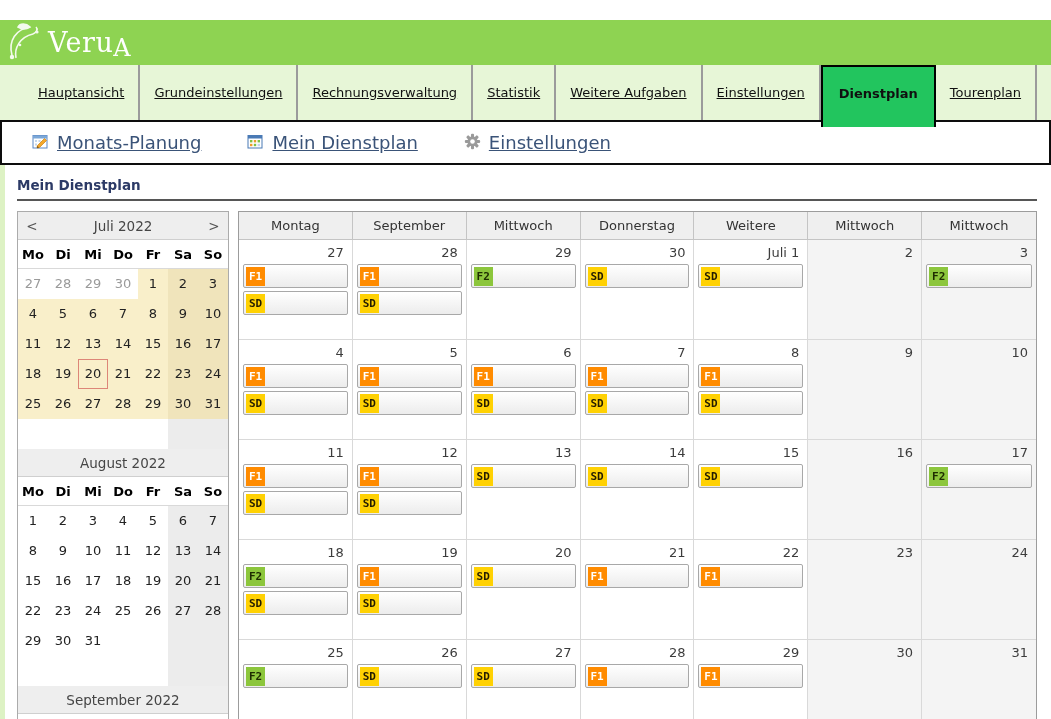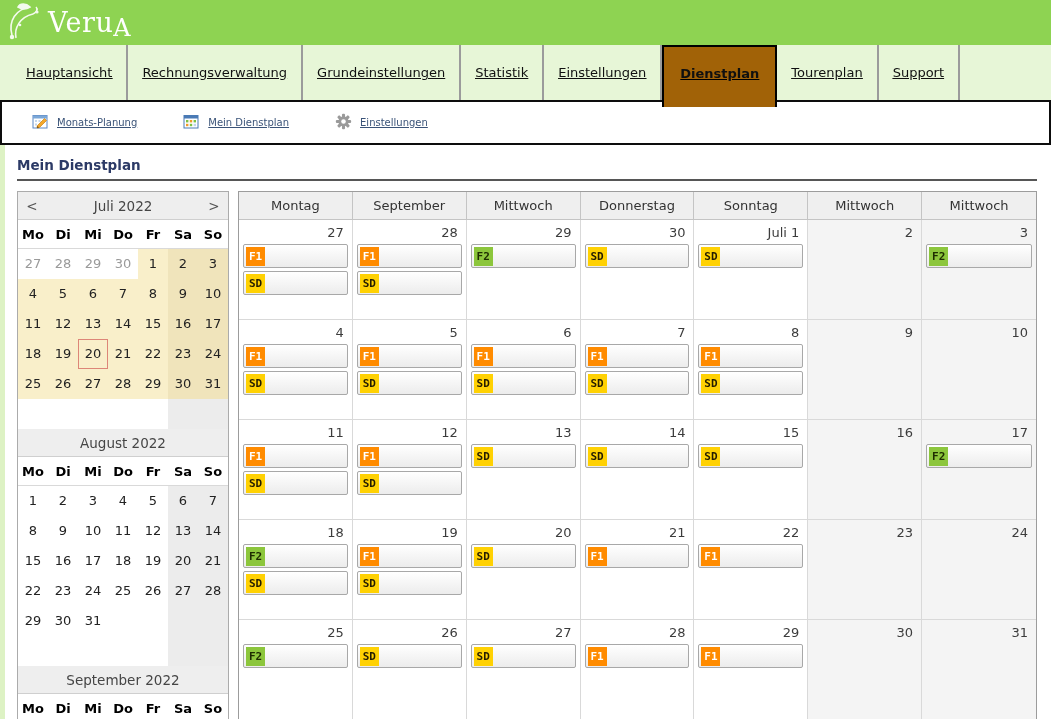--- a/index.html
+++ b/index.html
@@ -2,37 +2,37 @@
 <html><head>
 <meta charset="utf-8">
 <style>
   * { box-sizing: border-box; margin: 0; padding: 0; }
   html,body { width:1051px; height:719px; overflow:hidden; }
   body { font-family:"DejaVu Sans","Liberation Sans",sans-serif; background:#fff; position:relative; font-size:13px; }
 
   .green-strip { position:absolute; left:0; top:131px; bottom:0; width:5px; background:#ddf2c4; }
 
   
-  .app-header { height:45px; background:#8ed352; display:flex; align-items:center; overflow:hidden; }
+  .app-header { height:45px; background:#8ed352; display:flex; align-items:center; overflow:hidden;margin-top:20px; }
   .brand { display:flex; align-items:center; color:#fff; }
   .flourish { margin:2px 2px 0 6px; }
   .brand-name { font-family:"DejaVu Serif","Liberation Serif",serif; font-size:27px; letter-spacing:.5px; }
   .brand-a { display:inline-block; transform:translateY(4px); font-size:24px; }
 
   
-  .tab-bar { height:55px; background:#e7f6d7; display:flex; align-items:stretch; padding-left:12px; position:relative; z-index:3;text-decoration:underline; }
+  .tab-bar { height:55px; background:#e7f6d7; display:flex; align-items:stretch; padding-left:24px; position:relative; z-index:3; }
   .tab { display:flex; align-items:center; padding:0 14px; border-right:2px solid #9b9b9b; color:#101010; cursor:pointer; white-space:nowrap; }
   .tab .lbl { text-decoration:underline; }
-  .tab.active { background:#a16207; border:2px solid #000; border-bottom:none; margin-bottom:-7px; padding:0 16px 7px; font-weight:bold; position:relative; z-index:6; }
+  .tab.active { background:#22c55e; border:2px solid #000; border-bottom:none; margin-bottom:-7px; padding:0 16px 7px; font-weight:bold; position:relative; z-index:6; }
   .tab.active .lbl { text-decoration:none; }
 
   
   .toolbar { height:45px; border:2px solid #0d0d0d; background:#fff; display:flex; align-items:center; gap:46px; padding-left:30px; position:relative; z-index:1; }
   .tool-item { display:flex; align-items:center; gap:8px; cursor:pointer; }
-  .tool-label { color:#3a5378; text-decoration:underline; font-size:10px; }
+  .tool-label { color:#3a5378; text-decoration:underline; font-size:18px; }
 
   
   .content { margin-left:5px; padding:12px 14px 0 12px; }
   .page-title { color:#2c3a66; font-weight:bold; font-size:13.5px; }
   .title-rule { height:2px; background:#565656; margin:6px 0 10px; }
   .layout { display:flex; align-items:flex-start; gap:9px; }
 
   
   .side-col { width:212px; flex:none; border:1px solid #ababab; background:#fff; }
   .mini-head { height:28px; background:#eeeeee; display:flex; align-items:center; font-size:13.5px; color:#454545; border-bottom:1px solid #cfcfcf; }
@@ -82,27 +82,30 @@
     </span>
     <span class="brand-name"><span>Veru</span><span class="brand-a">A</span></span>
   </div>
 </div>
 
 <div class="tab-bar">
     <div class="tab">
       <span class="lbl">Hauptansicht</span>
     </div>
     <div class="tab">
+      <span class="lbl">Grundeinstellungen</span>
+    </div>
+    <div class="tab">
       <span class="lbl">Rechnungsverwaltung</span>
     </div>
     <div class="tab">
-      <span class="lbl">Grundeinstellungen</span>
-    </div>
-    <div class="tab">
       <span class="lbl">Statistik</span>
+    </div>
+    <div class="tab">
+      <span class="lbl">Weitere Aufgaben</span>
     </div>
     <div class="tab">
       <span class="lbl">Einstellungen</span>
     </div>
     <div class="tab active">
       <span class="lbl">Dienstplan</span>
     </div>
     <div class="tab">
       <span class="lbl">Tourenplan</span>
     </div>
@@ -318,21 +321,21 @@
             <span class="mini-cell plain-we">4</span>
           </div>
         </div>
       </div>
     <div class="main-cal">
         <div class="mc-head">
           <div class="mc-head-cell">Montag</div>
           <div class="mc-head-cell">September</div>
           <div class="mc-head-cell">Mittwoch</div>
           <div class="mc-head-cell">Donnerstag</div>
-          <div class="mc-head-cell">Sonntag</div>
+          <div class="mc-head-cell">Weitere</div>
           <div class="mc-head-cell">Mittwoch</div>
           <div class="mc-head-cell">Mittwoch</div>
         </div>
         <div class="mc-week">
           <div class="mc-cell">
             <div class="mc-date">27</div>
             <div class="entry">
               <span class="badge" style="background: rgb(255, 139, 0); color: rgb(255, 255, 255);">F1</span>
             </div>
             <div class="entry">

